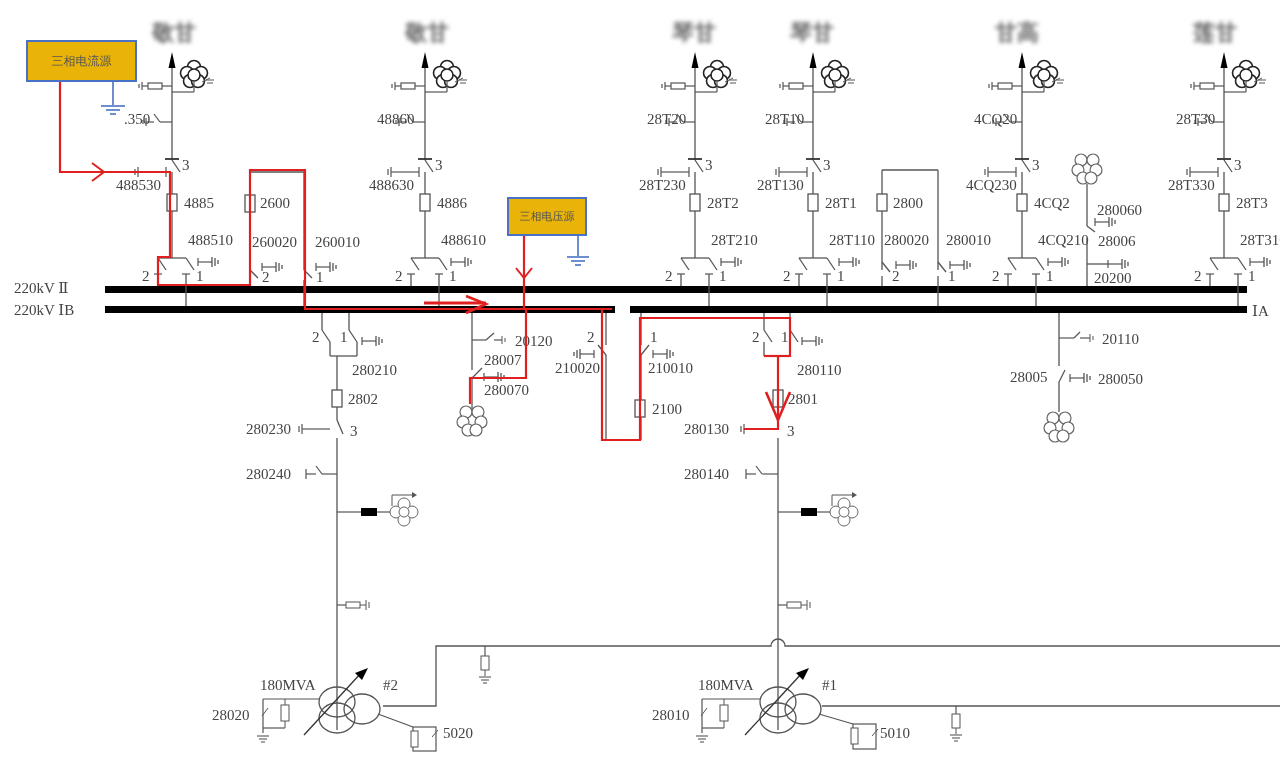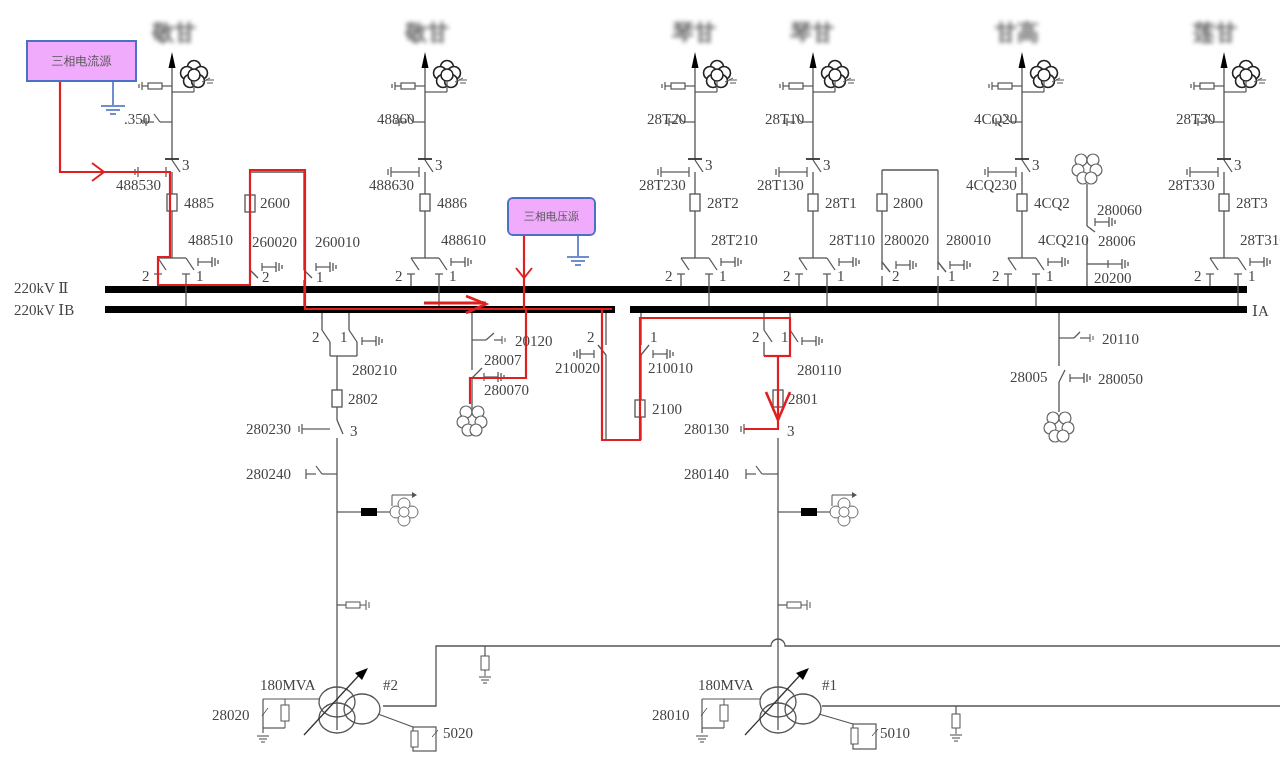--- a/index.html
+++ b/index.html
@@ -1,21 +1,21 @@
 <!DOCTYPE html>
 <html><head>
 <meta charset="utf-8">
 <style>
   html, body { margin:0; padding:0; background:#ffffff; }
   body { width:1280px; height:770px; overflow:hidden; position:relative; font-family:"DejaVu Serif","Liberation Serif",serif; }
   #canvas { position:absolute; left:0; top:0; width:1280px; height:770px; }
   svg text { font-family:"Liberation Serif","DejaVu Serif",serif; fill:#444; }
   .lbl { font-size:15px; }
   .blur { filter: blur(2.2px); font-size:22px; fill:#666; font-weight:bold; }
-  .box-label { position:absolute; border:2px solid #4a72c4; background:#f0abfc; color:#555; font-family:"DejaVu Sans","Liberation Sans",sans-serif; font-size:12px; display:flex; align-items:center; justify-content:center; box-sizing:border-box; }
+  .box-label { position:absolute; border:2px solid #4a72c4; background:#eab308; color:#555; font-family:"DejaVu Sans","Liberation Sans",sans-serif; font-size:12px; display:flex; align-items:center; justify-content:center; box-sizing:border-box; }
 </style>
 </head>
 <body>
 
 <svg id="canvas" width="1280" height="770" viewBox="0 0 1280 770" xmlns="http://www.w3.org/2000/svg">
   <defs>
     <g id="ct-cluster">
       <circle cx="0" cy="-7" r="6.5" fill="#fff" stroke="#222" stroke-width="1.6"></circle>
       <circle cx="-7" cy="-1" r="6.5" fill="#fff" stroke="#222" stroke-width="1.6"></circle>
       <circle cx="7" cy="-1" r="6.5" fill="#fff" stroke="#222" stroke-width="1.6"></circle>
@@ -520,13 +520,13 @@
     <path d="M 466 296 L 486 304 L 466 313" stroke-width="2.6"></path>
     <path d="M 92 163 L 104 172 L 92 181" stroke-width="2"></path>
     <path d="M 524 236 L 524 309 L 526 309 L 526 378 L 470 378 L 470 404"></path>
     <path d="M 516 268 L 524 278 L 532 268" stroke-width="2"></path>
     <path d="M 766 392 L 778 420 L 790 392" stroke-width="2.6"></path>
     <path d="M 764 356 L 790 356"></path>
   </g>
 </svg>
 
 <div class="box-label" style="left:26px;top:40px;width:111px;height:42px;">三相电流源</div>
-<div class="box-label" style="left:507px;top:197px;width:89px;height:39px;font-size:11px;border-radius:6px;">三相电压源</div>
+<div class="box-label" style="left:507px;top:197px;width:80px;height:39px;font-size:11px;">三相电压源</div>
 
 </body></html>

